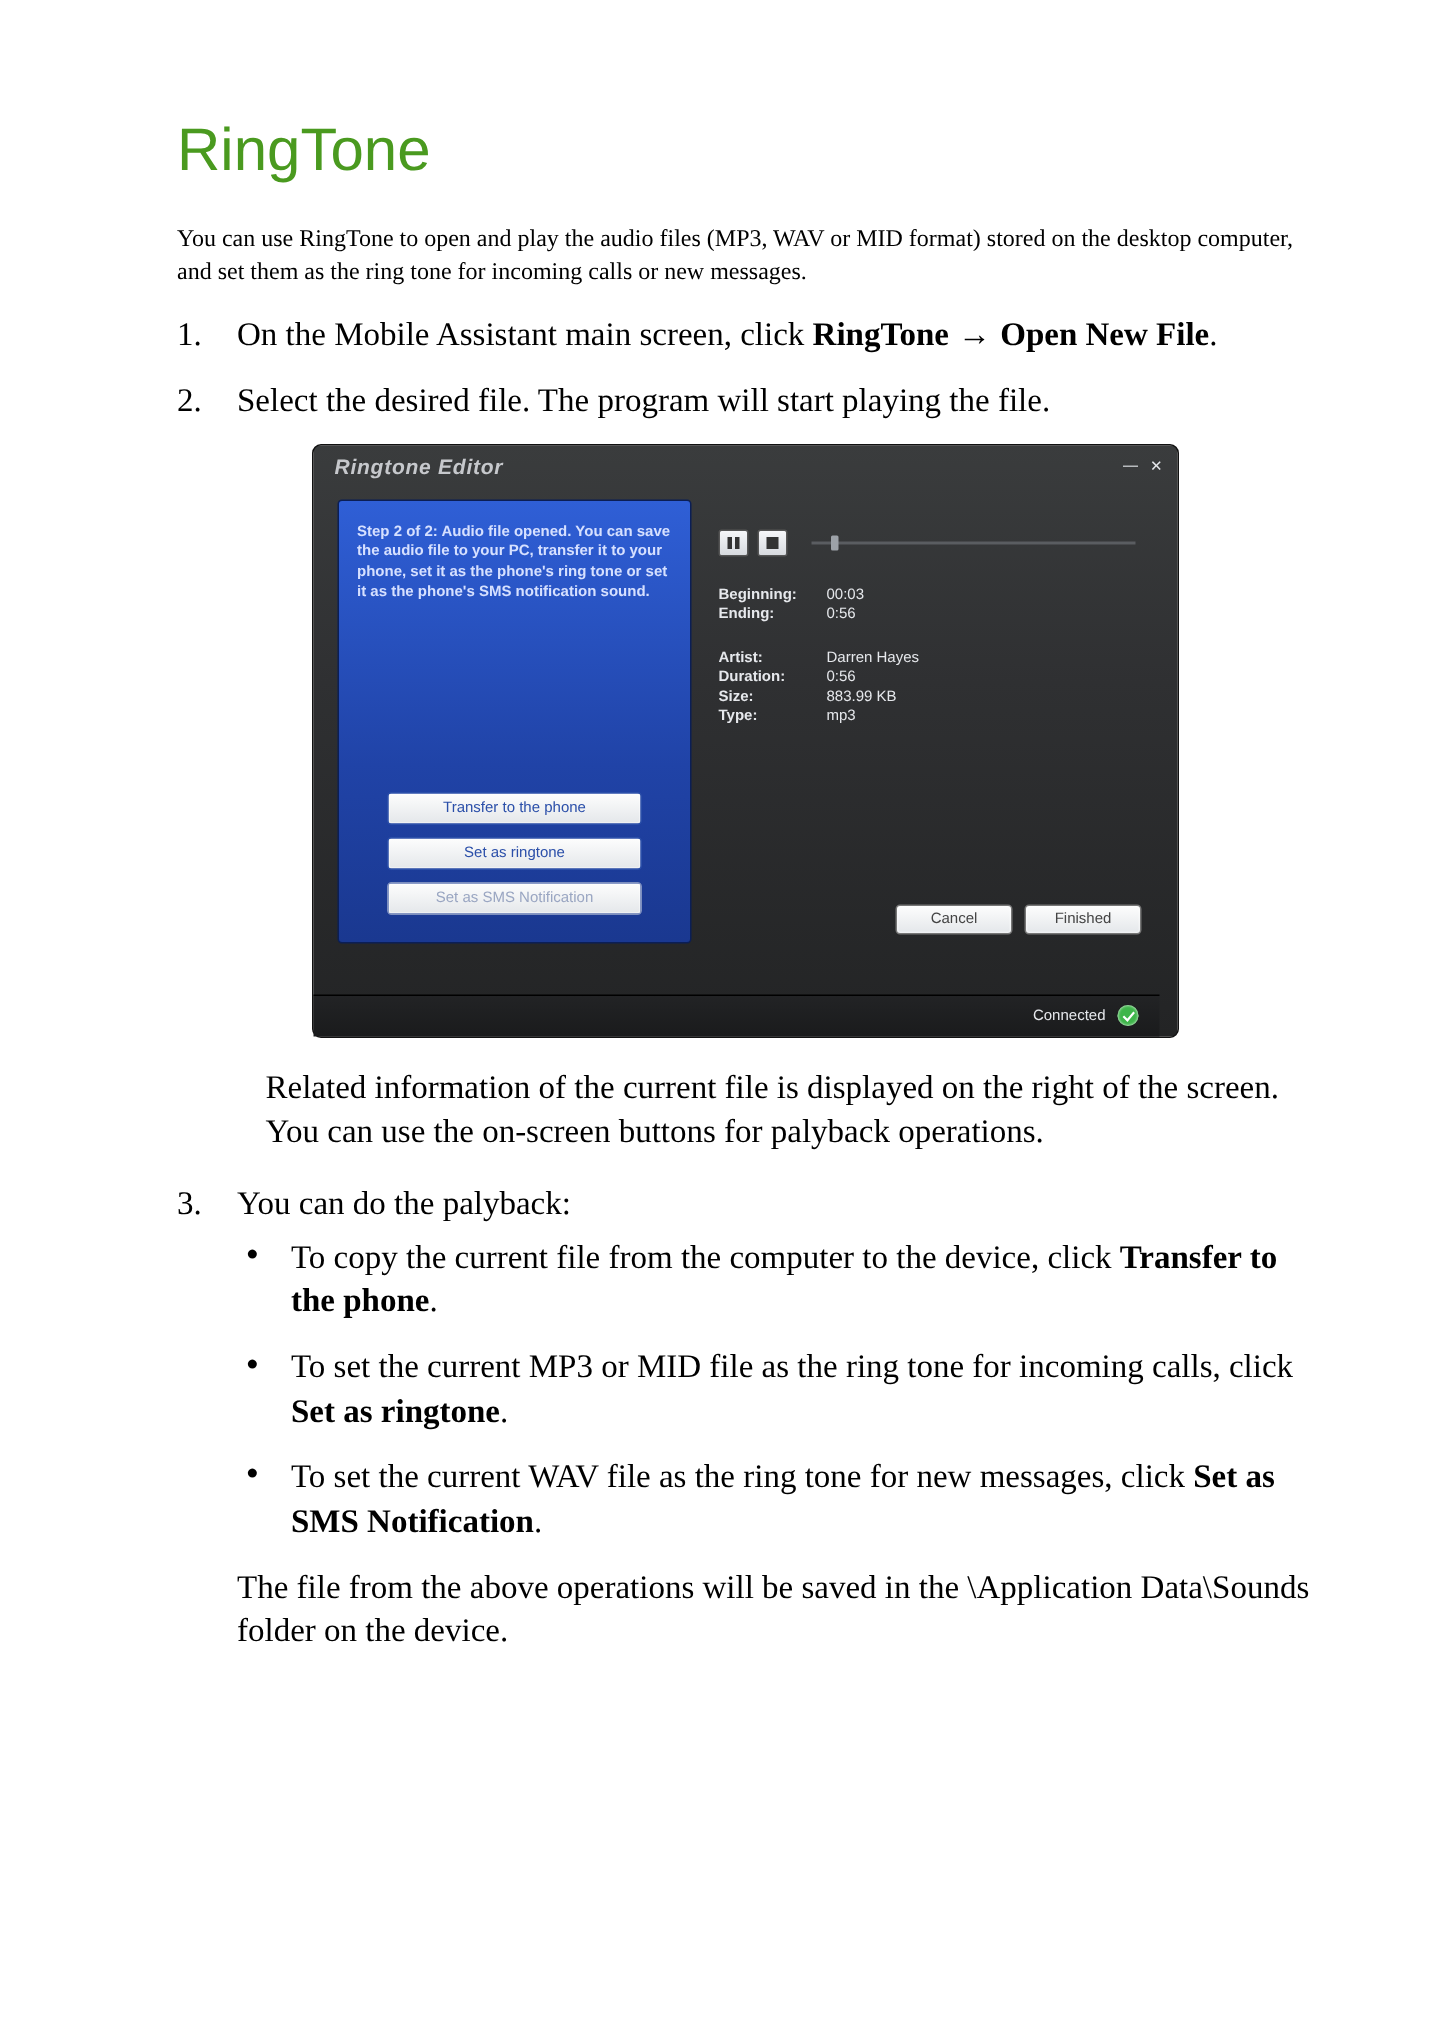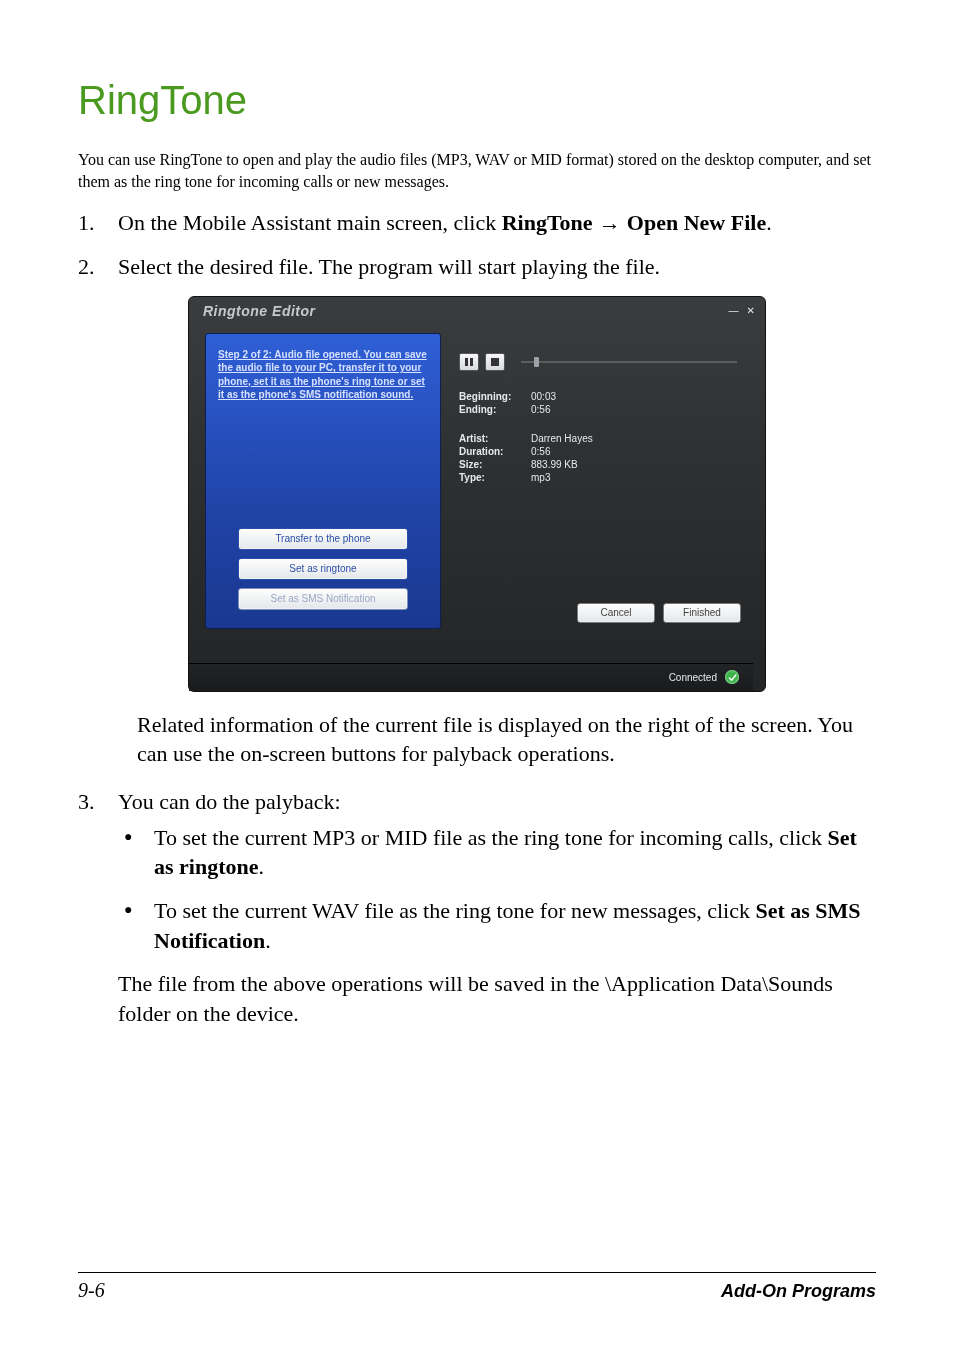--- a/index.html
+++ b/index.html
@@ -1,17 +1,17 @@
 <!DOCTYPE html>
 <html><head>
 <meta charset="utf-8">
 <style>
   * { box-sizing: border-box; margin: 0; padding: 0; }
   html, body { width: 954px; height: 1352px; background: #fff; font-family: "Times New Roman", Times, serif; color: #000; }
-  .page { padding: 78px 78px 50px 78px; height: 100%; display: flex; flex-direction: column; }
+  .page { padding: 78px 78px 50px 118px; height: 100%; display: flex; flex-direction: column; }
   .content { flex: 1; }
   h1.title { color: #4a9a1f; font-family: Arial, Helvetica, sans-serif; font-weight: 400; font-size: 40px; margin-bottom: 26px; }
   p.para { font-size: 16px; line-height: 1.35; margin-bottom: 16px; }
   ol.steps { list-style: none; margin: 0; padding: 0; }
   ol.steps > li { font-size: 22px; line-height: 1.35; margin-bottom: 14px; display: flex; }
   ol.steps > li > .num { width: 40px; flex-shrink: 0; }
   ol.steps > li > .body { flex: 1; }
   .bold { font-weight: bold; }
   .arrow { font-family: Arial, sans-serif; }
   .screenshot-wrap { display: flex; justify-content: center; margin: 10px 0 18px 0; }
@@ -32,21 +32,21 @@
   .inner { display:flex; padding: 14px 16px 10px 16px; gap: 14px; }
   .leftpanel {
     width: 236px; height: 296px;
     background: linear-gradient(#2f5fd6, #2043a7 60%, #1a3890);
     border: 1px solid #0b1e55;
     border-radius: 3px;
     padding: 14px 12px 10px 12px;
     color: #d6e0ff;
     display:flex; flex-direction:column;
   }
-  .leftpanel .step { font-weight: bold; line-height: 1.35; font-size: 10px; text-decoration: underline; }
+  .leftpanel .step { font-weight: bold; line-height: 1.35; font-size: 10px; }
   .leftpanel .btncol { margin-top:auto; display:flex; flex-direction:column; gap:8px; align-items:center; padding-bottom:8px;}
   .uibtn {
     width: 170px; height: 22px; border-radius: 3px;
     background: linear-gradient(#fdfdfd, #e4e7ea);
     border: 1px solid #2b4fa9;
     color: #2b4fa9; font-size: 10px; display:flex; align-items:center; justify-content:center;
     box-shadow: 0 0 0 1px rgba(255,255,255,.4) inset;
   }
   .uibtn.disabled { color: #9aa6c2; border-color:#7d8fbf; }
   .rightpanel { flex:1; padding: 20px 8px 6px 4px; position:relative; }
@@ -163,29 +163,28 @@
 
     <p class="after-img">Related information of the current file is displayed on the right of the screen. You can use the on-screen buttons for palyback operations.</p>
 
     <ol class="steps">
       <li>
         <span class="num">3.</span>
         <span class="body">
           <span>You can do the palyback:</span>
           <ul class="bullets">
             <li>
+              <span>To copy the current file from the computer to the device, click </span><span class="bold">Transfer to the phone</span><span>.</span>
+            </li>
+            <li>
               <span>To set the current MP3 or MID file as the ring tone for incoming calls, click </span><span class="bold">Set as ringtone</span><span>.</span>
             </li>
             <li>
               <span>To set the current WAV file as the ring tone for new messages, click </span><span class="bold">Set as SMS Notification</span><span>.</span>
             </li>
           </ul>
           <div class="trail" style="margin-left:0">The file from the above operations will be saved in the \Application Data\Sounds folder on the device.</div>
         </span>
       </li>
     </ol>
   </div>
 
-  <div class="footer">
-    <span class="pg">9-6</span>
-    <span class="sec">Add-On Programs</span>
-  </div>
 </div>
 
 </body></html>

